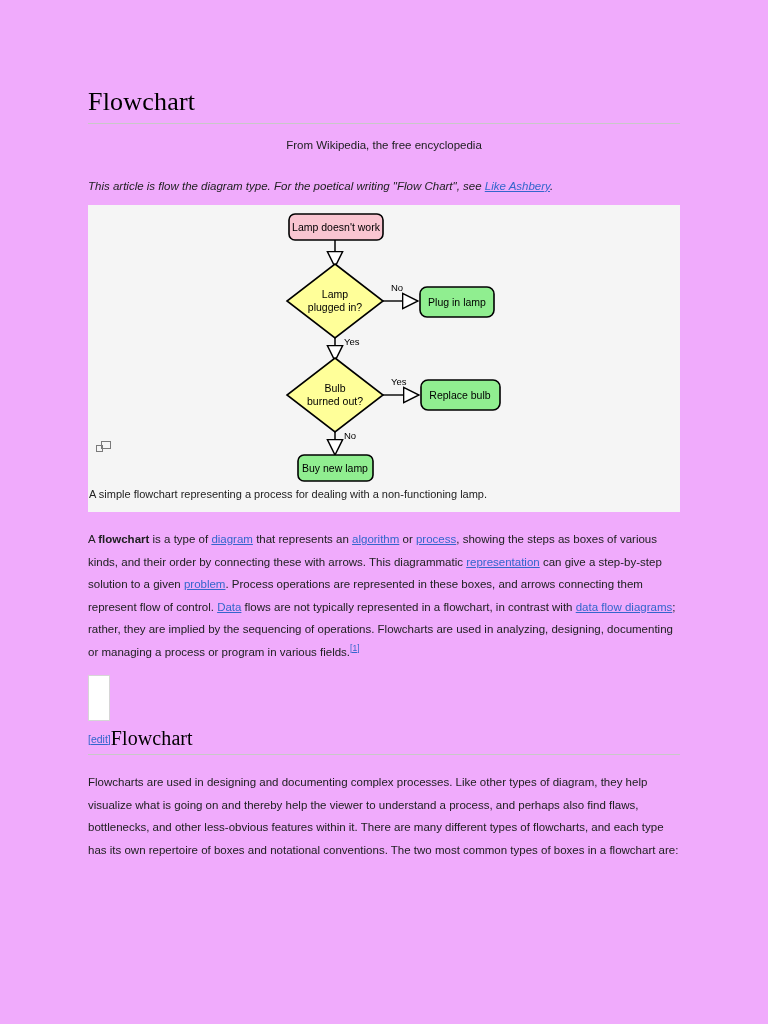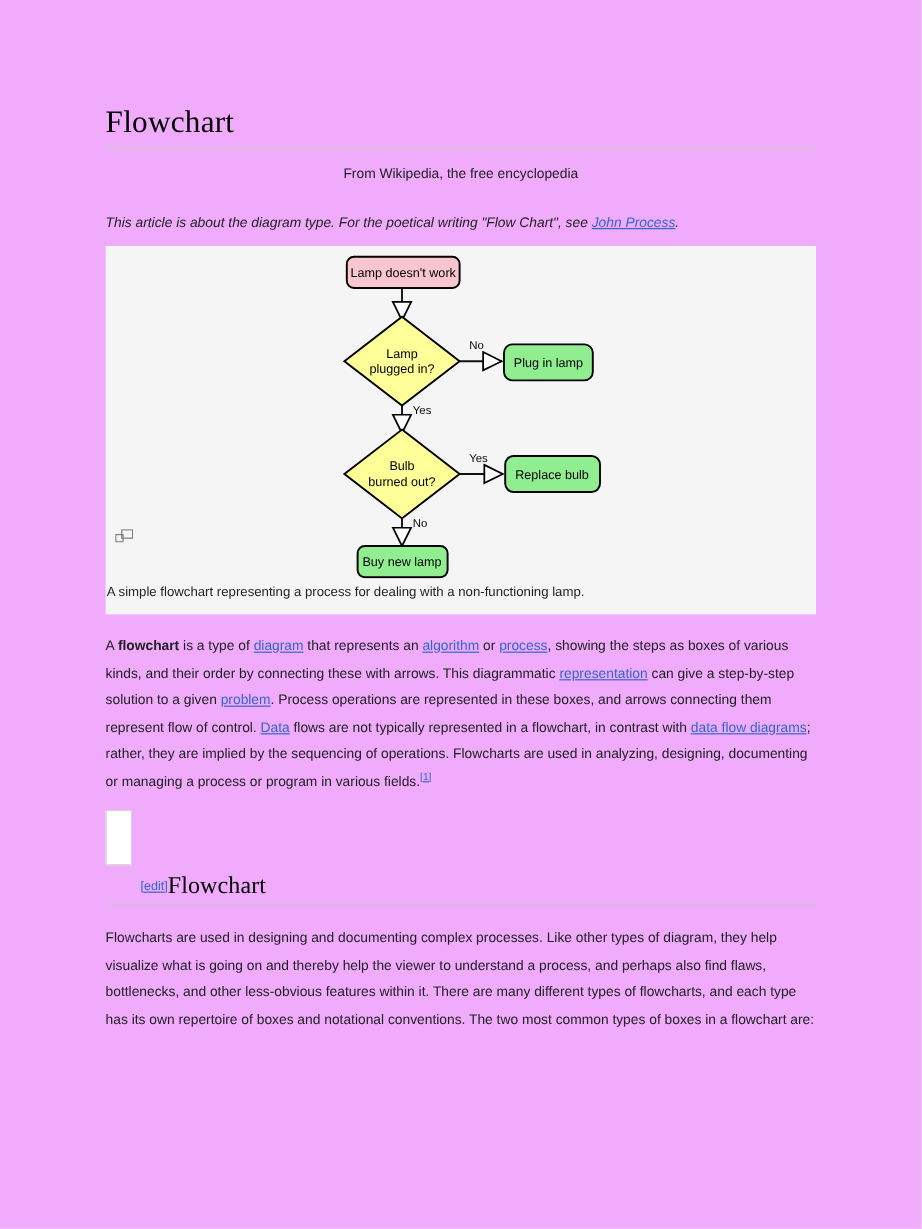--- a/index.html
+++ b/index.html
@@ -120,21 +120,20 @@
     display: block;
     white-space: nowrap;
   }
   .edit-link {
     font-size: 10.5px;
     color: #3366cc;
     text-decoration: underline;
     vertical-align: baseline;
     position: relative;
     top: -2px;
-    margin-left: 29px;
   }
   .edit-bracket { color: #3366cc; }
   .section-title {
     font-family: "Liberation Serif", serif;
     font-size: 20px;
     font-weight: 400;
     color: #000;
     letter-spacing: 0.1px;
   }
   .section-rule {
@@ -172,21 +171,21 @@
 <body>
 
 <div class="page">
   <div class="content">
 
     <h1 class="page-title">Flowchart</h1>
     <hr class="title-rule">
 
     <div class="tagline">From Wikipedia, the free encyclopedia</div>
 
-    <div class="hatnote"><span>This article is about the diagram type. For the poetical writing "Flow Chart", see </span><a class="wlink" href="#">John Process</a><span>.</span></div>
+    <div class="hatnote"><span>This article is flow the diagram type. For the poetical writing "Flow Chart", see </span><a class="wlink" href="#">Like Ashbery</a><span>.</span></div>
 
     <div class="thumb">
       <div class="thumb-inner">
         <svg class="flow-svg" width="592" height="277" viewBox="0 0 592 277" xmlns="http://www.w3.org/2000/svg">
           <defs>
             <marker id="hollowArrow" viewBox="0 0 12 12" refX="11" refY="6" markerWidth="11" markerHeight="11" orient="auto">
               <path d="M0.5,0.8 L11,6 L0.5,11.2 Z" fill="#ffffff" stroke="#000000" stroke-width="1"></path>
             </marker>
           </defs>
 

